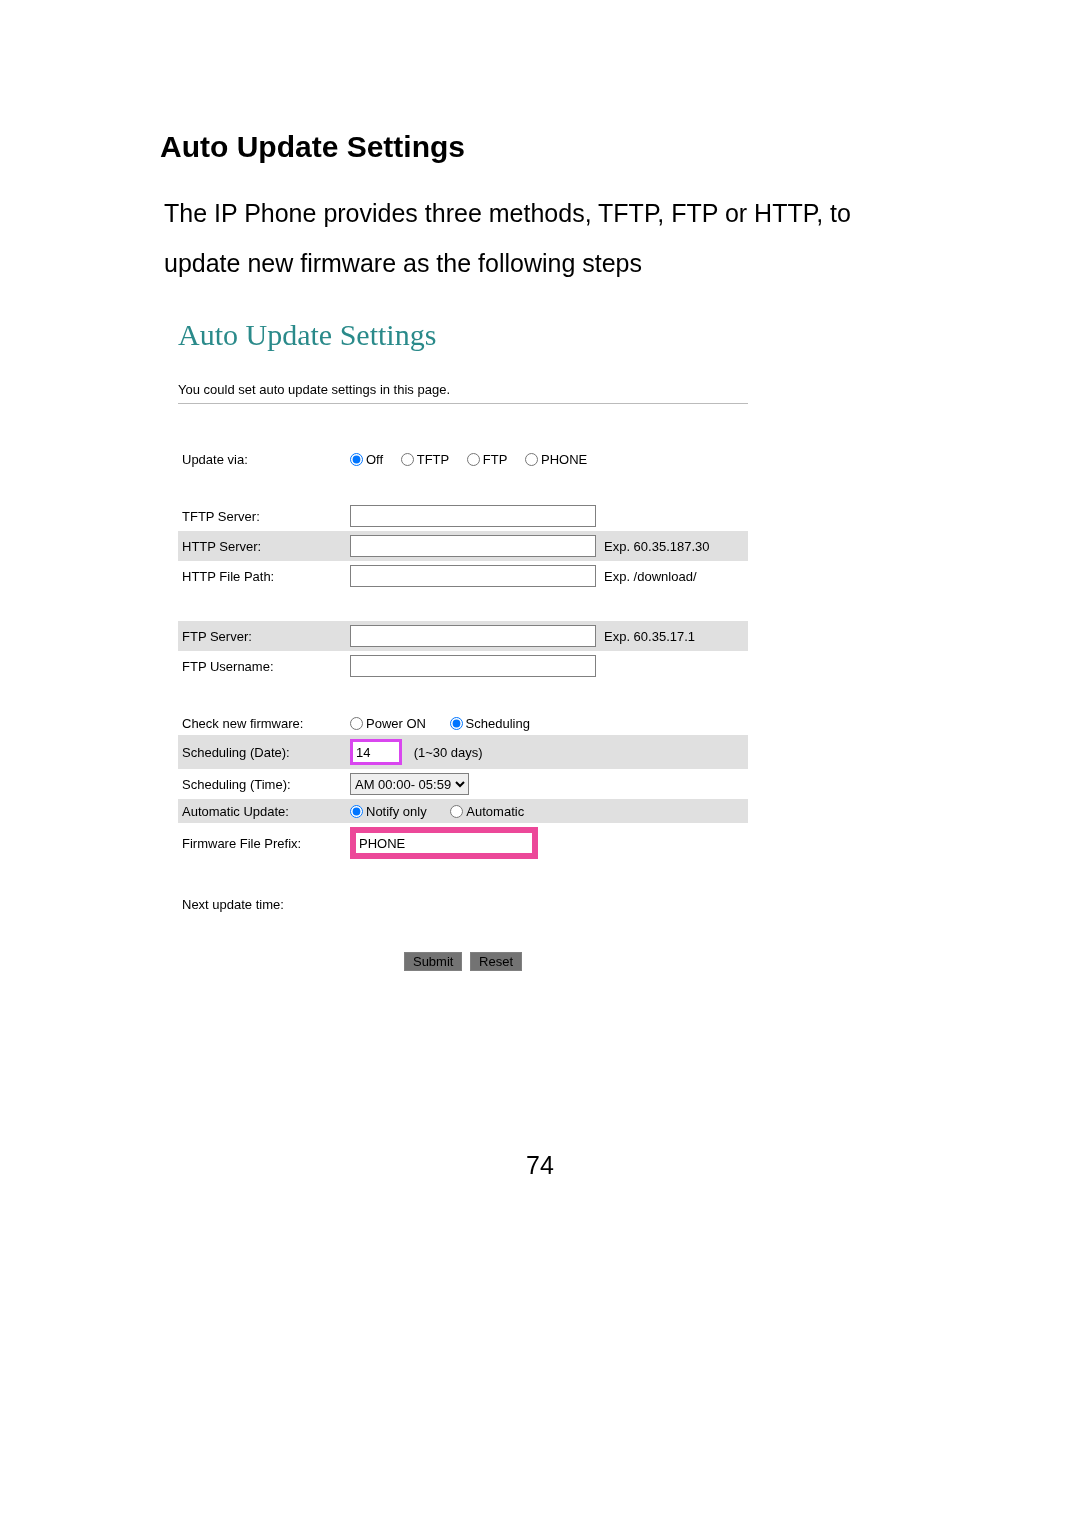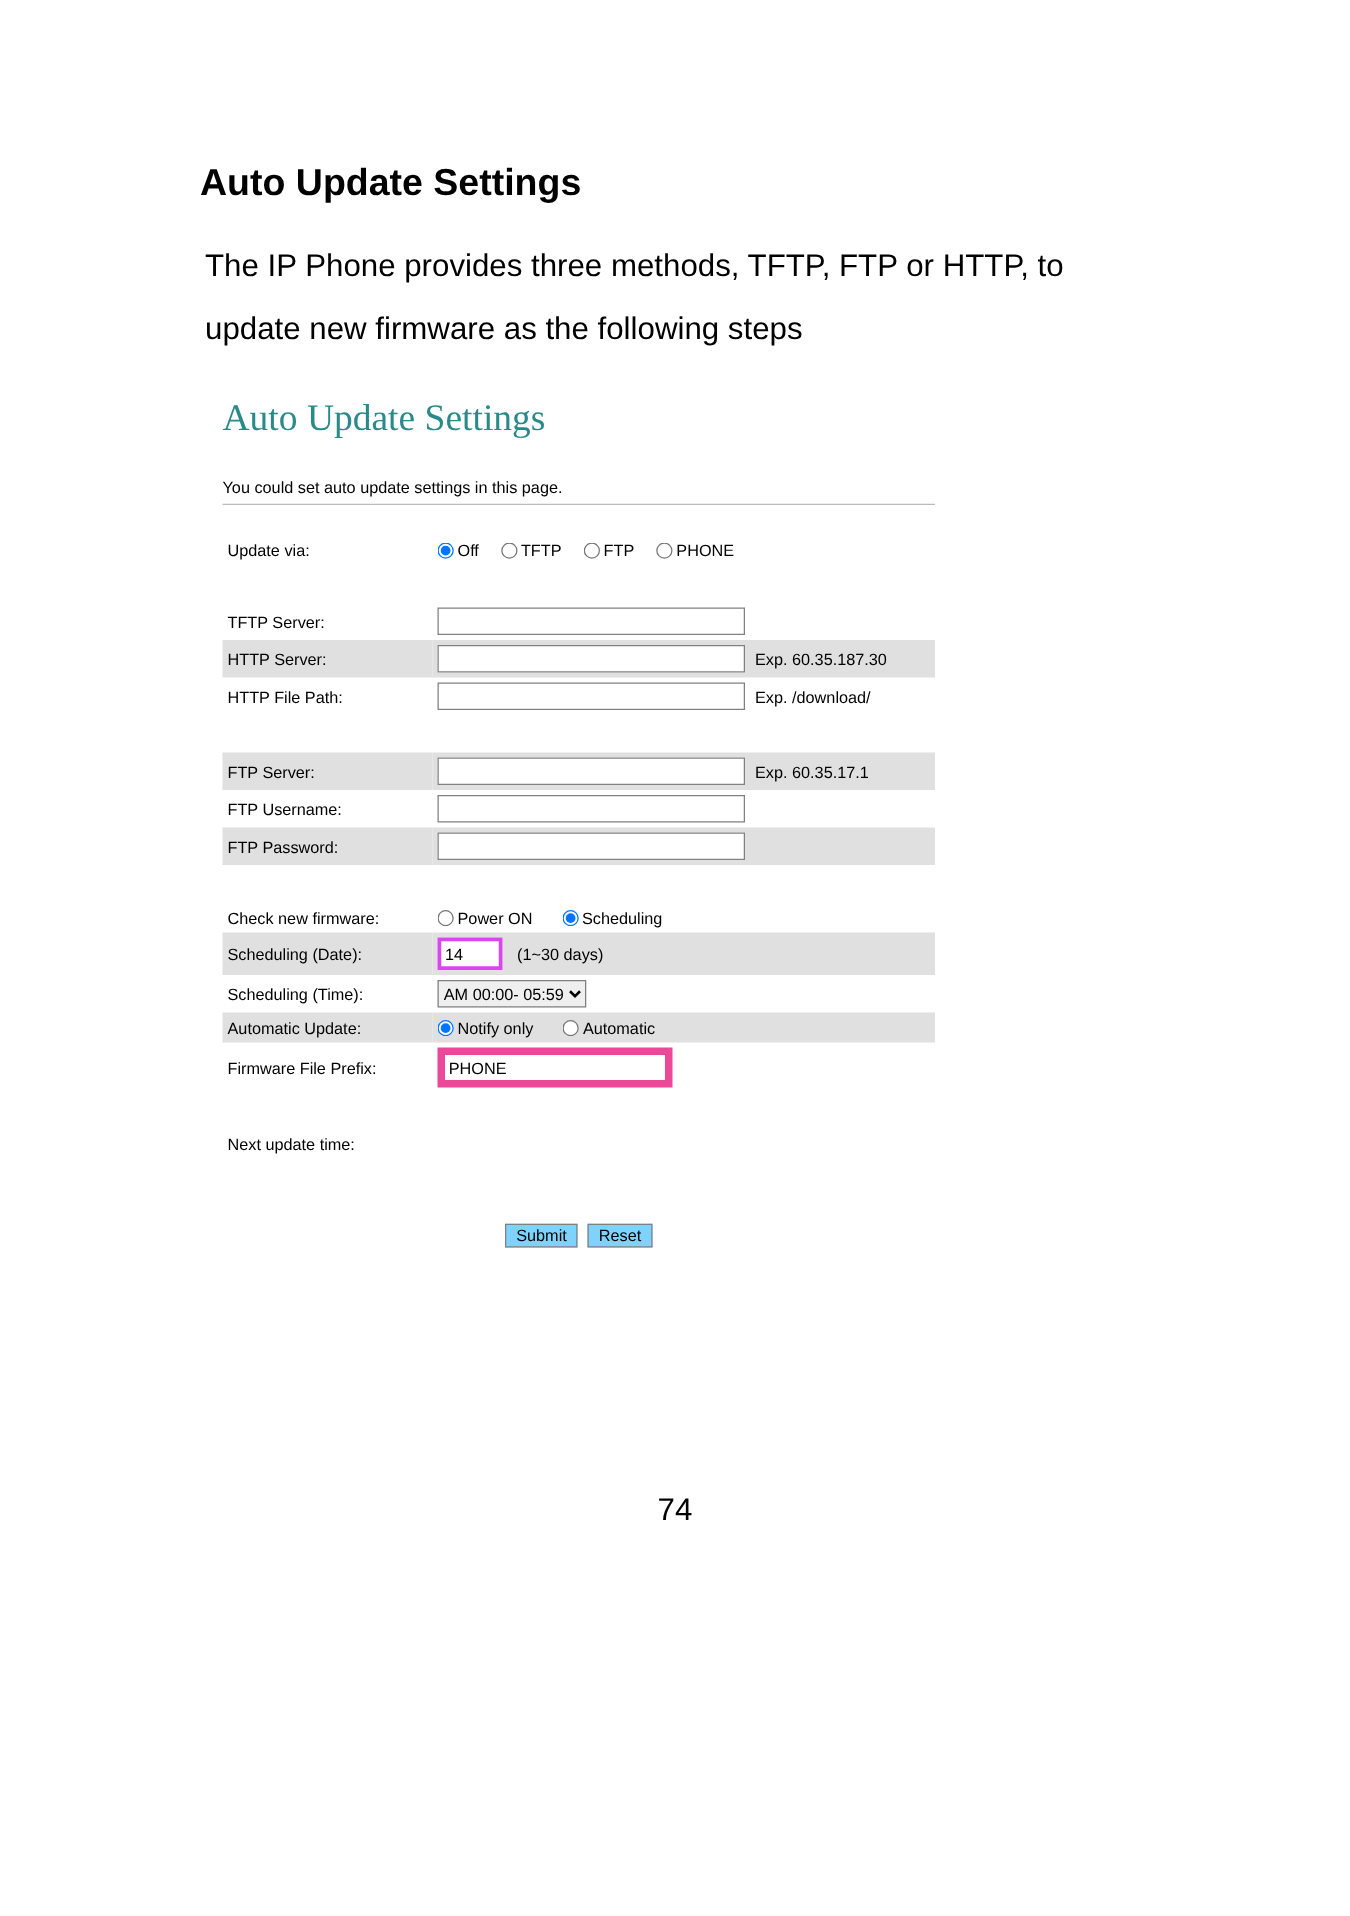--- a/index.html
+++ b/index.html
@@ -45,21 +45,21 @@
   }
   hr.divider {
     border: none;
     border-top: 1px solid #bbb;
     margin: 0;
     width: 100%;
   }
   table.form {
     border-collapse: collapse;
     width: 100%;
-    margin-top: 24px;
+    margin-top: 43px;
   }
   table.form td {
     padding: 4px 4px;
     vertical-align: middle;
     font-size: 13px;
   }
   table.form tr.alt td {
     background: #e0e0e0;
   }
   td.label {
@@ -115,22 +115,22 @@
   .spacer-row td {
     height: 22px;
   }
   .buttons {
     text-align: center;
     margin-top: 36px;
   }
   button.submit-btn, button.reset-btn {
     font-size: 13px;
     padding: 1px 8px;
-    margin: 16px 2px;
-    background: #7dd3fc;
+    margin: 0 2px;
+    background: #737373;
     border: 1px solid #808080;
     cursor: pointer;
   }
   .page-number {
     font-size: 25px;
     margin-top: 180px;
   }
   .center {
     text-align: center;
   }
@@ -193,25 +193,20 @@
         <td><input type="text" class="text-input" value="" style=""></td>
         <td class="hint">Exp. 60.35.17.1</td>
       </tr>
 
       <tr>
         <td class="label">FTP Username:</td>
         <td><input type="text" class="text-input" value="" style=""></td>
         <td class="hint"></td>
       </tr>
 
-      <tr class="alt">
-        <td class="label">FTP Password:</td>
-        <td><input type="text" class="text-input" value="" style=""></td>
-        <td class="hint"></td>
-      </tr>
 
 
       <tr class="spacer-row">
             <td colspan="3"></td>
           </tr>
 
       <tr>
         <td class="label">Check new firmware:</td>
         <td colspan="2">
           <input type="radio" name="cnf" style=""><span class="radio-label-wide">Power ON</span>

